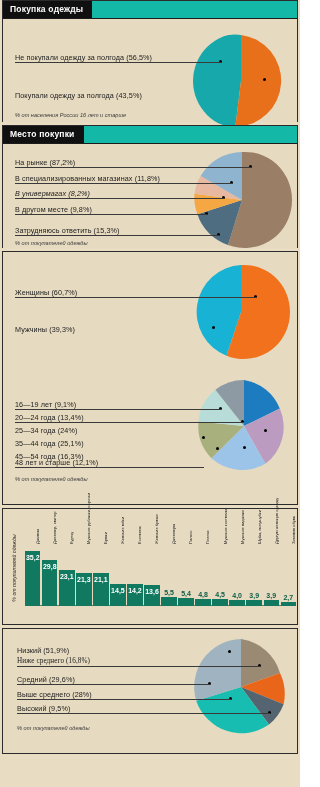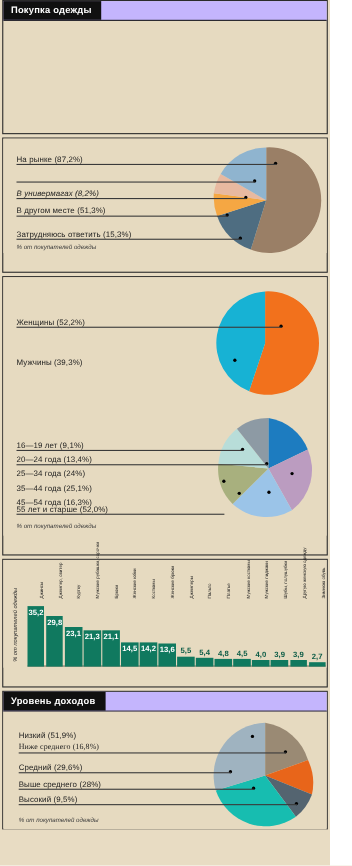--- a/index.html
+++ b/index.html
@@ -1,20 +1,20 @@
 <!DOCTYPE html>
 <html lang="ru"><head>
 <meta charset="utf-8">
 <style>
   html,body{margin:0;padding:0;background:#fff;}
   body{width:300px;height:787px;font-family:"Liberation Sans",sans-serif;overflow:hidden;}
   .page{position:relative;width:300px;height:787px;background:#e8dcc3;}
 
   .panel{position:relative;background:#e6dac0;border:1px solid #2b2b2b;box-sizing:border-box;margin:0 2px 3px 2px;}
-  .hdr{position:relative;height:17px;background:#c4b5fd;border-bottom:1px solid #1b1b1b;}
+  .hdr{position:relative;height:17px;background:#14b8a6;border-bottom:1px solid #1b1b1b;}
   .hdr .tag{position:absolute;left:0;top:0;height:17px;background:#101010;color:#ffffff;
        font-size:8.5px;font-weight:bold;line-height:17px;padding:0 9px 0 7px;white-space:nowrap;letter-spacing:.2px;}
   .body{position:relative;background:#e6dac0;}
 
   .lbl{position:absolute;font-size:7.2px;color:#1c1c1c;white-space:nowrap;letter-spacing:.1px;}
   .lead{position:absolute;height:1px;background:#3a3a3a;}
   .dot{position:absolute;width:3px;height:3px;background:#000;border-radius:50%;}
   .note{position:absolute;font-size:5.6px;font-style:italic;color:#3b3b3b;white-space:nowrap;}
 
   .pie{position:absolute;border-radius:50%;}
@@ -33,68 +33,87 @@
 </style>
 </head>
 <body>
 
 <div class="page">
 
   <div class="panel" style="height:122px;">
     <div class="hdr">
       <div class="tag">Покупка одежды</div>
     </div>
+    <div class="body" style="height:103px;">
+      <svg class="pie" style="left:190px;top:14px;" width="96" height="96" viewBox="0 0 100 100">
+
+        <path d="M50 50 L50 2 A48 48 0 1 0 44.1 97.6 Z" fill="#17a8ab"></path>
+        <path d="M50 50 L44.1 97.6 A48 48 0 0 0 50 2 Z" fill="#e8701a"></path>
+      </svg>
+      <div class="dot" style="left:216px;top:41px;"></div>
+      <div class="dot" style="left:260px;top:59px;"></div>
+
+      <div class="lead" style="left:12px;top:43px;width:206px;"></div>
+      <div class="lbl" style="left:12px;top:34px;">Не покупали одежду за полгода (56,5%)</div>
+      <div class="lbl" style="left:12px;top:72px;">Покупали одежду за полгода (43,5%)</div>
+
+      <div class="note" style="left:12px;top:93px;">% от населения России 16 лет и старше</div>
+    </div>
   </div>
 
   <div class="panel" style="height:123px;">
+    <div class="hdr">
+      <div class="tag">Место покупки</div>
+    </div>
     <div class="body" style="height:104px;">
       <svg class="pie" style="left:189px;top:6px;" width="100" height="100" viewBox="0 0 100 100">
 
         <path d="M50 50 L50 2 A48 48 0 1 1 36.0 94.9 Z" fill="#9a7f66"></path>
         <path d="M50 50 L36.0 94.9 A48 48 0 0 1 5.4 64.3 Z" fill="#4e6d81"></path>
         <path d="M50 50 L5.4 64.3 A48 48 0 0 1 2.4 43.7 Z" fill="#f5a743"></path>
         <path d="M50 50 L2.4 43.7 A48 48 0 0 1 8.6 26.1 Z" fill="#e8b9a0"></path>
         <path d="M50 50 L8.6 26.1 A48 48 0 0 1 50 2 Z" fill="#8fb4cf"></path>
       </svg>
       <div class="dot" style="left:246px;top:21px;"></div>
       <div class="dot" style="left:227px;top:37px;"></div>
       <div class="dot" style="left:219px;top:52px;"></div>
       <div class="dot" style="left:202px;top:68px;"></div>
       <div class="dot" style="left:214px;top:89px;"></div>
 
       <div class="lead" style="left:12px;top:23px;width:236px;"></div>
       <div class="lbl" style="left:12px;top:14px;">На рынке (87,2%)</div>
 
       <div class="lead" style="left:12px;top:39px;width:217px;"></div>
+      <div class="lbl" style="left:12px;top:30px;">В специализированных магазинах (11,8%)</div>
 
       <div class="lead" style="left:12px;top:54px;width:209px;"></div>
       <div class="lbl" style="left:12px;top:45px;font-style:italic;">В универмагах (8,2%)</div>
 
       <div class="lead" style="left:12px;top:70px;width:192px;"></div>
-      <div class="lbl" style="left:12px;top:61px;">В другом месте (51,3%)</div>
+      <div class="lbl" style="left:12px;top:61px;">В другом месте (9,8%)</div>
 
       <div class="lead" style="left:12px;top:91px;width:204px;"></div>
       <div class="lbl" style="left:12px;top:82px;">Затрудняюсь ответить (15,3%)</div>
 
       <div class="note" style="left:12px;top:96px;">% от покупателей одежды</div>
     </div>
   </div>
 
   <div class="panel" style="height:254px;">
     <div class="body" style="height:235px;">
 
       <svg class="pie" style="left:189px;top:11px;" width="98" height="98" viewBox="0 0 100 100">
         <path d="M50 50 L50 2 A48 48 0 1 1 35.2 94.6 Z" fill="#f2711c"></path>
         <path d="M50 50 L35.2 94.6 A48 48 0 0 1 50 2 Z" fill="#17b2d4"></path>
       </svg>
       <div class="dot" style="left:251px;top:43px;"></div>
       <div class="dot" style="left:209px;top:74px;"></div>
 
       <div class="lead" style="left:12px;top:45px;width:241px;"></div>
-      <div class="lbl" style="left:12px;top:36px;">Женщины (52,2%)</div>
+      <div class="lbl" style="left:12px;top:36px;">Женщины (60,7%)</div>
       <div class="lbl" style="left:12px;top:73px;">Мужчины (39,3%)</div>
 
       <svg class="pie" style="left:193px;top:126px;" width="96" height="96" viewBox="0 0 100 100">
 
         <path d="M50 50 L50 2 A48 48 0 0 1 87.3 31.9 Z" fill="#1d7cc0"></path>
         <path d="M50 50 L87.3 31.9 A48 48 0 0 1 72.3 89.4 Z" fill="#bb9cc0"></path>
         <path d="M50 50 L72.3 89.4 A48 48 0 0 1 16.1 83.5 Z" fill="#9bc4e8"></path>
         <path d="M50 50 L16.1 83.5 A48 48 0 0 1 2.6 45.3 Z" fill="#a8b07e"></path>
         <path d="M50 50 L2.6 45.3 A48 48 0 0 1 20.2 12.2 Z" fill="#b8ddd9"></path>
         <path d="M50 50 L20.2 12.2 A48 48 0 0 1 50 2 Z" fill="#8d9aa4"></path>
@@ -110,21 +129,21 @@
       <div class="lbl" style="left:12px;top:148px;">16—19 лет (9,1%)</div>
 
       <div class="lead" style="left:12px;top:170px;width:228px;"></div>
       <div class="lbl" style="left:12px;top:161px;">20—24 года (13,4%)</div>
 
       <div class="lbl" style="left:12px;top:174px;">25—34 года (24%)</div>
       <div class="lbl" style="left:12px;top:187px;">35—44 года (25,1%)</div>
       <div class="lbl" style="left:12px;top:200px;">45—54 года (16,3%)</div>
 
       <div class="lead" style="left:12px;top:215px;width:189px;"></div>
-      <div class="lbl" style="left:12px;top:206px;">55 лет и старше (52,0%)</div>
+      <div class="lbl" style="left:12px;top:206px;">48 лет и старше (12,1%)</div>
 
       <div class="note" style="left:12px;top:224px;">% от покупателей одежды</div>
     </div>
   </div>
 
   <div class="panel barpanel" style="height:117px;">
     <div class="body" style="height:98px;">
       <div class="axisy">
         <span>% от покупателей одежды</span>
       </div>
@@ -176,23 +195,20 @@
           <div class="barval" style="left: 236.525px; width: 19.4375px; bottom: 7.045px;">3,9</div>
           <div class="barlbl" style="left: 249.64px; top: 34px; transform: rotate(-90deg); transform-origin: left top;">Другую женскую одежду</div>
           <div class="bar" style="left: 255.562px; width: 15.4375px; height: 4.185px; background: rgb(16, 121, 95);"></div>
           <div class="barval" style="left: 253.562px; width: 19.4375px; bottom: 5.185px;">2,7</div>
           <div class="barlbl" style="left: 266.678px; top: 34px; transform: rotate(-90deg); transform-origin: left top;">Зимнюю обувь</div>
         </div>
     </div>
   </div>
 
   <div class="panel" style="height:126px;">
-    <div class="hdr">
-      <div class="tag">Уровень доходов</div>
-    </div>
     <div class="body" style="height:107px;">
       <svg class="pie" style="left:188px;top:8px;" width="100" height="100" viewBox="0 0 100 100">
 
         <path d="M50 50 L50 2 A48 48 0 0 1 89.0 36.0 Z" fill="#9a8a74"></path>
         <path d="M50 50 L89.0 36.0 A48 48 0 0 1 92.6 67.2 Z" fill="#e8651a"></path>
         <path d="M50 50 L92.6 67.2 A48 48 0 0 1 78.0 87.6 Z" fill="#546470"></path>
         <path d="M50 50 L78.0 87.6 A48 48 0 0 1 5.2 63.7 Z" fill="#17bdb0"></path>
         <path d="M50 50 L5.2 63.7 A48 48 0 0 1 50 2 Z" fill="#9fb3c0"></path>
       </svg>
       <div class="dot" style="left:225px;top:21px;"></div>

